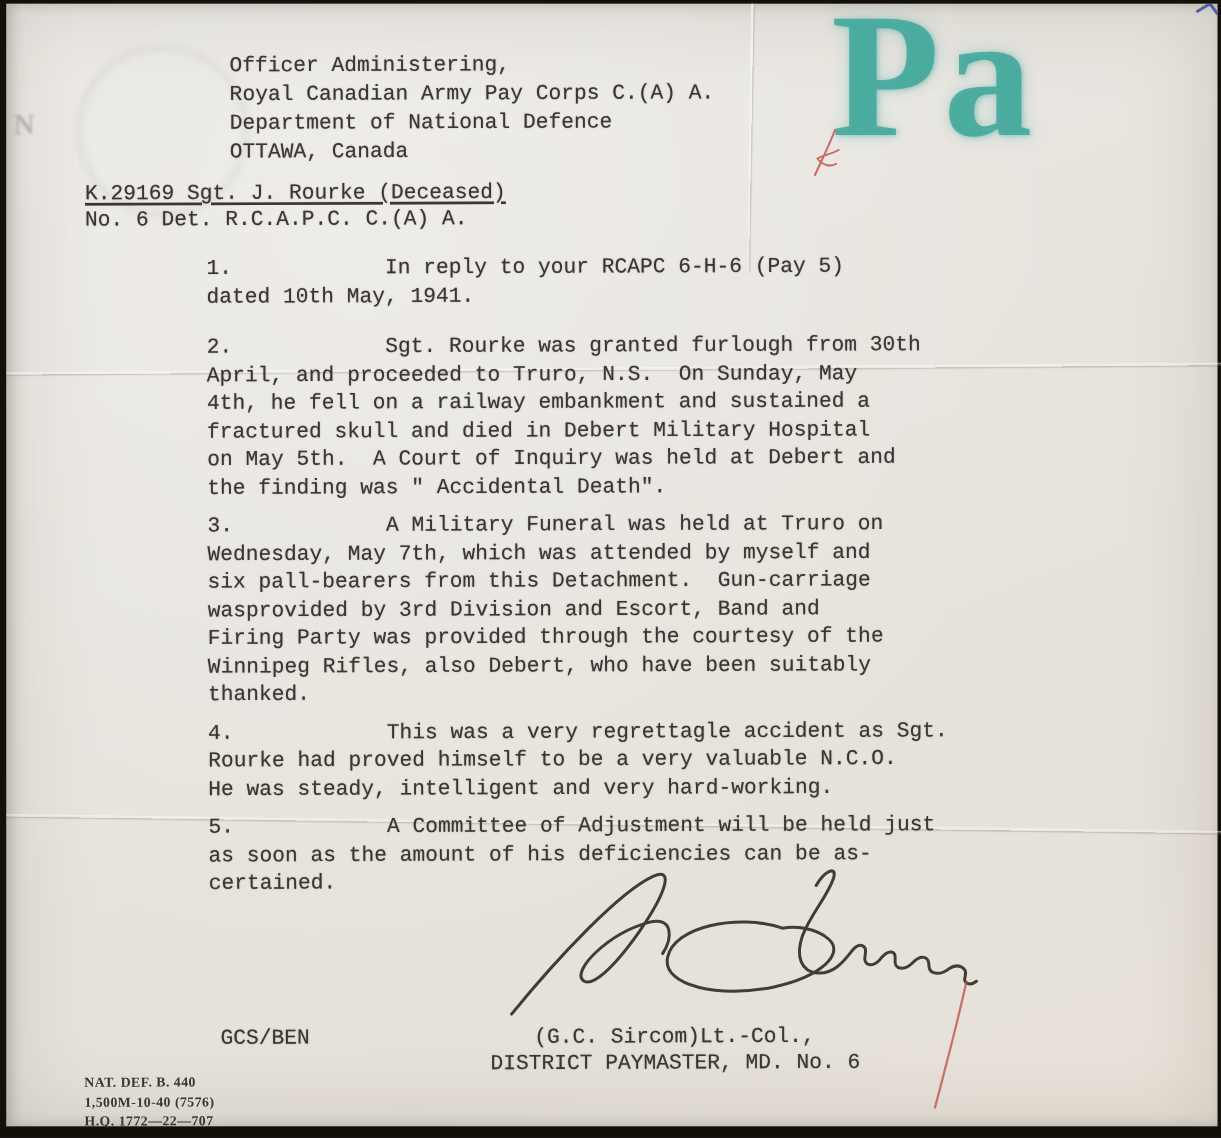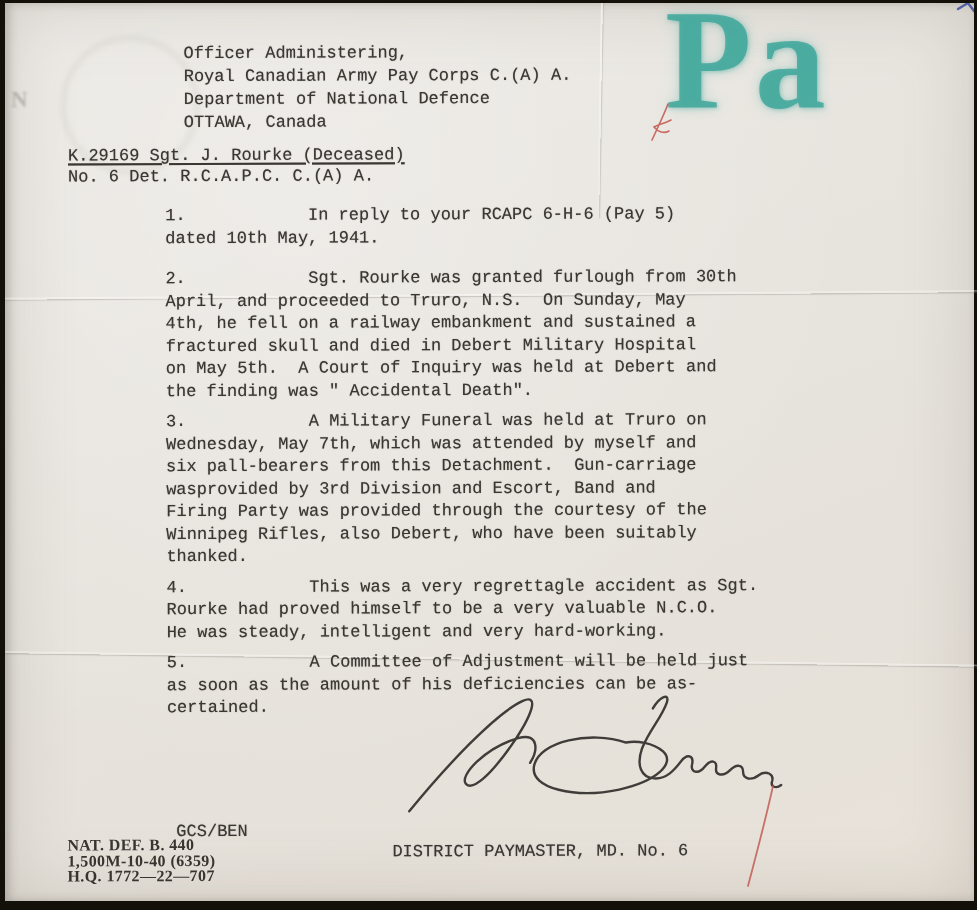--- a/index.html
+++ b/index.html
@@ -22,23 +22,23 @@
   .subject .u{text-decoration:underline;text-underline-offset:3px;text-decoration-thickness:1.6px;}
 
   .body-block{position:absolute;left:161px;top:201px;line-height:22.5px;}
   .para{white-space:pre;margin:0 0 8px 0;}
   .para.first{margin-bottom:18px;}
 
   .signoff-initials{position:absolute;left:170px;top:818px;}
   .signoff-name{position:absolute;left:421px;top:818px;}
   .signoff-title{position:absolute;left:386px;top:839px;}
 
-  .form-footer{position:absolute;left:61px;top:833px;
+  .form-footer{position:absolute;left:61px;top:855px;
       font-family:"Liberation Serif","DejaVu Serif",serif;font-weight:700;
-      font-size:16px;line-height:15.5px;color:#38342f;letter-spacing:0.4px;}
+      font-size:11px;line-height:15.5px;color:#38342f;letter-spacing:0.4px;}
 
   .stamp{position:absolute;left:660px;top:-14px;
       font-family:"Liberation Serif","DejaVu Serif",serif;font-weight:700;
       font-size:142px;line-height:1.0;letter-spacing:3px;
       color:rgba(64,167,155,0.85);
       text-shadow:1px 1px 4px rgba(64,167,155,0.45), 0 0 14px rgba(64,167,155,0.28);
       filter:blur(0.4px);}
 
   .watermark-circle{position:absolute;left:55px;top:32px;width:128px;height:128px;
       border:6px solid rgba(186,186,176,0.38);border-radius:50%;
@@ -114,25 +114,26 @@
 
       <svg class="sig-svg" width="400" height="125" viewBox="0 0 400 125">
         <g fill="none" stroke="#2e2b28" stroke-width="2.4" stroke-linecap="round" opacity="0.9">
           <path d="M18 120 C 55 75, 105 22, 132 10 C 148 3, 143 22, 120 55 C 100 83, 82 100, 75 93 C 67 85, 95 56, 128 47 C 148 42, 147 60, 139 72"></path>
           <path d="M235 52 C 200 40, 148 50, 143 75 C 138 98, 185 108, 228 99 C 265 91, 285 73, 272 61 C 262 52, 245 50, 235 52"></path>
           <path d="M262 18 C 269 6, 279 2, 276 12 C 271 27, 258 40, 251 58 C 245 75, 250 87, 263 88 C 275 89, 283 80, 290 71 C 296 63, 303 65, 301 74 C 299 82, 307 85, 314 76 C 320 69, 326 70, 325 78 C 324 85, 332 87, 339 80 C 346 73, 352 75, 352 82 C 352 89, 360 91, 368 85 C 375 80, 383 84, 381 91 C 379 97, 385 99, 390 95"></path>
         </g>
       </svg>
 
       <div class="signoff-initials typed">GCS/BEN</div>
+      <div class="signoff-name typed">(G.C. Sircom)Lt.-Col.,</div>
       <div class="signoff-title typed">DISTRICT PAYMASTER, MD. No. 6</div>
 
       <div class="form-footer">
         <div>NAT. DEF. B. 440</div>
-        <div>1,500M-10-40 (6359)</div>
+        <div>1,500M-10-40 (7576)</div>
         <div>H.Q. 1772—22—707</div>
       </div>
 
     </div>
 
     <svg class="marks-svg" width="969" height="898" viewBox="0 0 969 898">
       <g fill="none" stroke-linecap="round">
         <path d="M663 101 C 658 114, 652 126, 647 137 M 666 117 C 659 121, 653 121, 649 124 C 653 129, 659 131, 664 128" stroke="#c2544b" stroke-width="1.6" opacity="0.85"></path>
         <path d="M768 783 C 761 815, 752 849, 743 883" stroke="#c2544b" stroke-width="1.8" opacity="0.8"></path>
         <path d="M953 6 L 963 0 L 969 8" stroke="#3a4fa0" stroke-width="2.4" opacity="0.85"></path>

